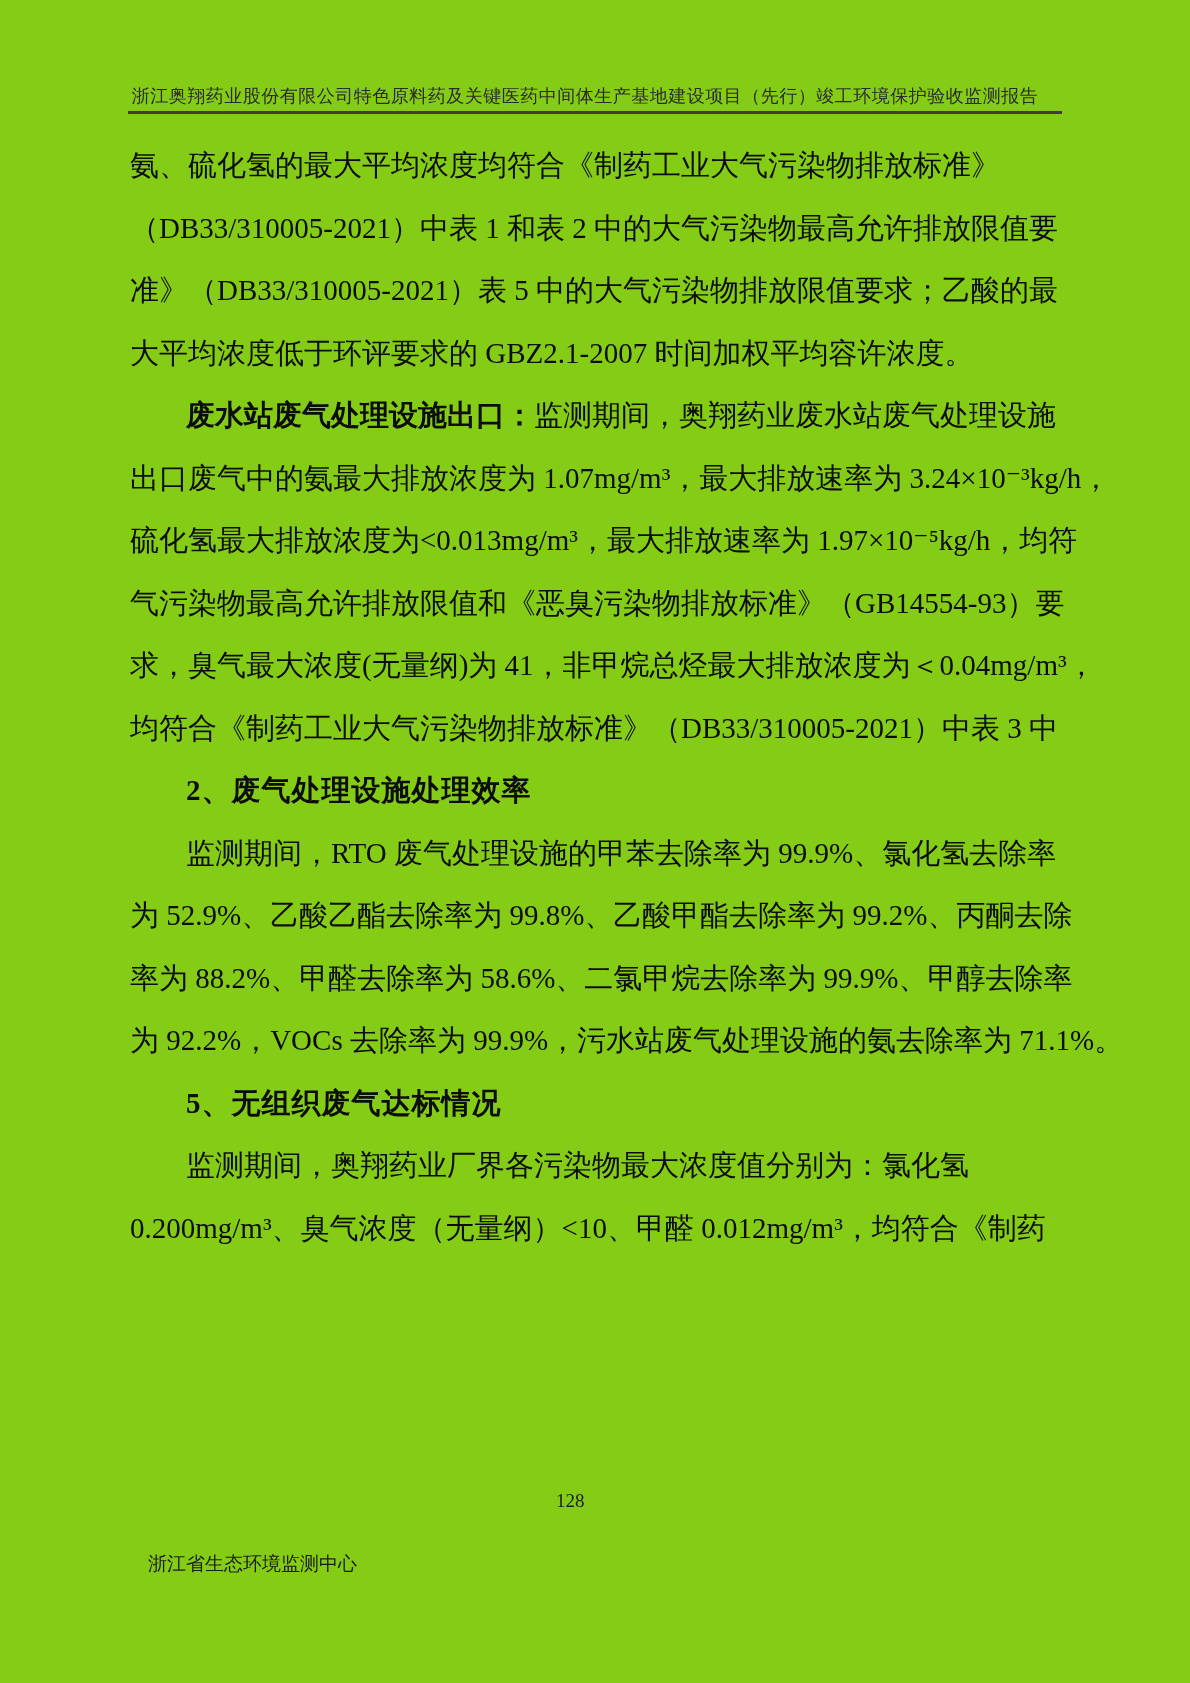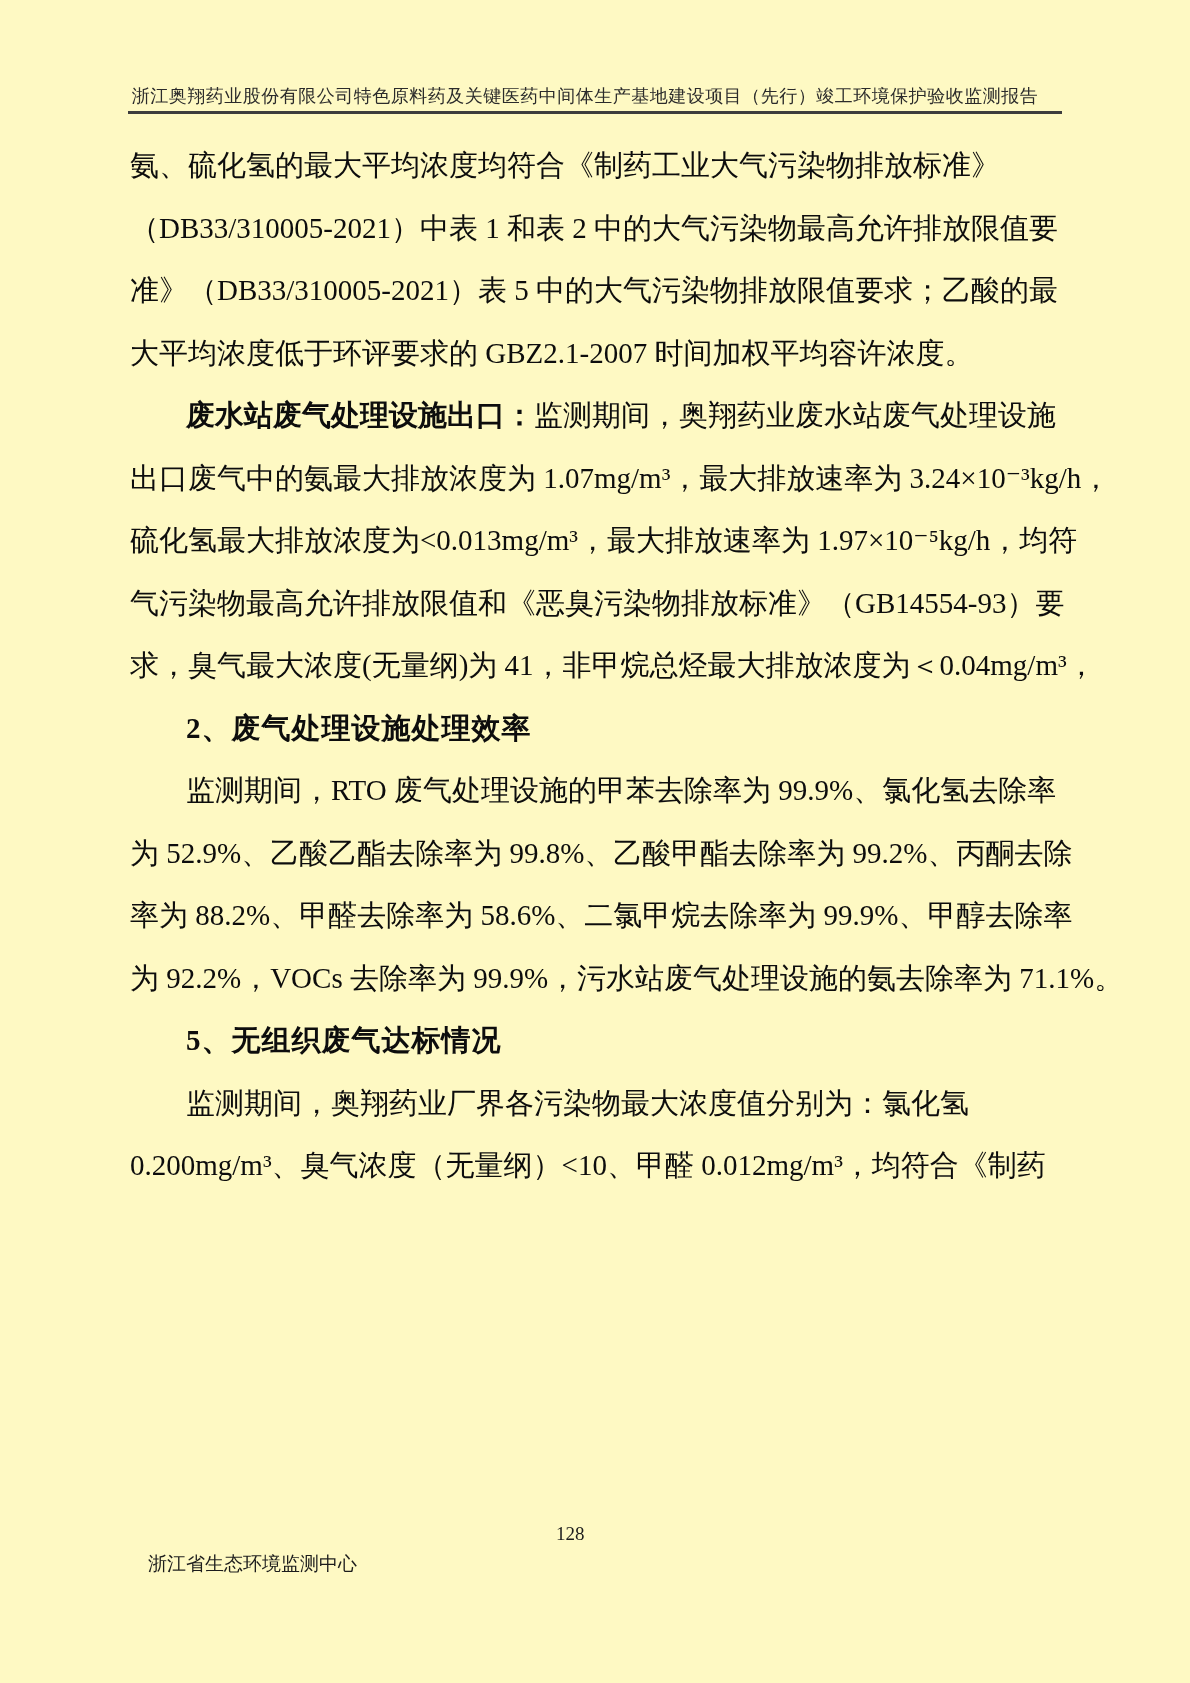--- a/index.html
+++ b/index.html
@@ -4,21 +4,21 @@
 <style>
   html, body {
     margin: 0;
     padding: 0;
     background: #ffffff;
   }
   .page {
     position: relative;
     width: 1190px;
     height: 1683px;
-    background: #fef9c3;
+    background: #84cc16;
     color: #111111;
     font-family: "Liberation Serif", "DejaVu Serif", serif;
     overflow: hidden;
   }
   .header-title {
     position: absolute;
     top: 84px;
     left: 118px;
     width: 934px;
     text-align: center;
@@ -53,21 +53,21 @@
   .bold { font-weight: bold; }
   .footer-org {
     position: absolute;
     top: 1551px;
     left: 148px;
     font-size: 19px;
     color: #1c1c1c;
   }
   .footer-page {
     position: absolute;
-    top: 1523px;
+    top: 1490px;
     left: 556px;
     font-size: 19px;
     color: #1c1c1c;
   }
 </style>
 </head>
 <body>
 
 <div class="page">
 
@@ -79,20 +79,21 @@
     <div class="line">氨、硫化氢的最大平均浓度均符合《制药工业大气污染物排放标准》</div>
     <div class="line">（DB33/310005-2021）中表 1 和表 2 中的大气污染物最高允许排放限值要</div>
     <div class="line">准》（DB33/310005-2021）表 5 中的大气污染物排放限值要求；乙酸的最</div>
     <div class="line">大平均浓度低于环评要求的 GBZ2.1-2007 时间加权平均容许浓度。</div>
 
     <div class="line indent"><span class="bold">废水站废气处理设施出口：</span><span>监测期间，奥翔药业废水站废气处理设施</span></div>
     <div class="line">出口废气中的氨最大排放浓度为 1.07mg/m³，最大排放速率为 3.24×10⁻³kg/h，</div>
     <div class="line">硫化氢最大排放浓度为&lt;0.013mg/m³，最大排放速率为 1.97×10⁻⁵kg/h，均符</div>
     <div class="line">气污染物最高允许排放限值和《恶臭污染物排放标准》（GB14554-93）要</div>
     <div class="line">求，臭气最大浓度(无量纲)为 41，非甲烷总烃最大排放浓度为＜0.04mg/m³，</div>
+    <div class="line">均符合《制药工业大气污染物排放标准》（DB33/310005-2021）中表 3 中</div>
 
     <div class="line heading indent">2、废气处理设施处理效率</div>
 
     <div class="line indent">监测期间，RTO 废气处理设施的甲苯去除率为 99.9%、氯化氢去除率</div>
     <div class="line">为 52.9%、乙酸乙酯去除率为 99.8%、乙酸甲酯去除率为 99.2%、丙酮去除</div>
     <div class="line">率为 88.2%、甲醛去除率为 58.6%、二氯甲烷去除率为 99.9%、甲醇去除率</div>
     <div class="line">为 92.2%，VOCs 去除率为 99.9%，污水站废气处理设施的氨去除率为 71.1%。</div>
 
     <div class="line heading indent">5、无组织废气达标情况</div>
 

